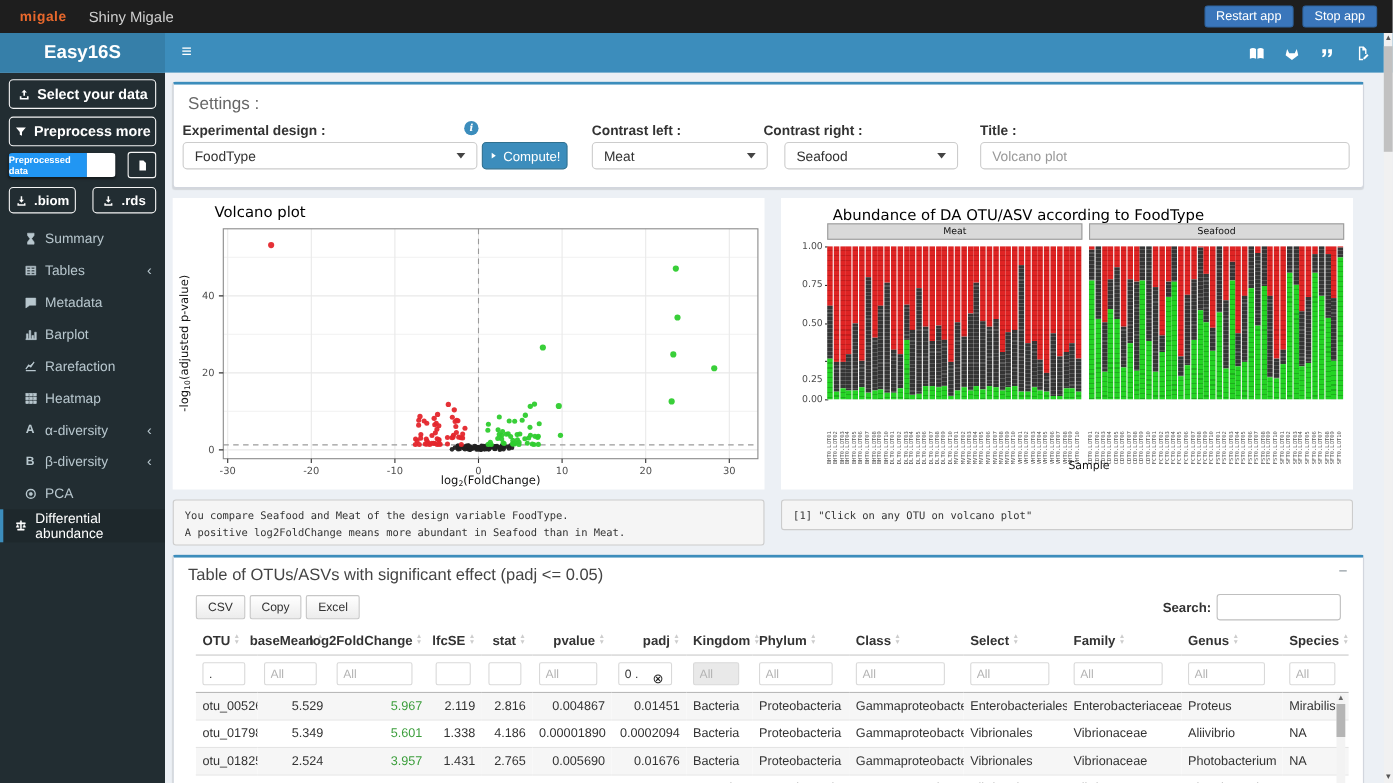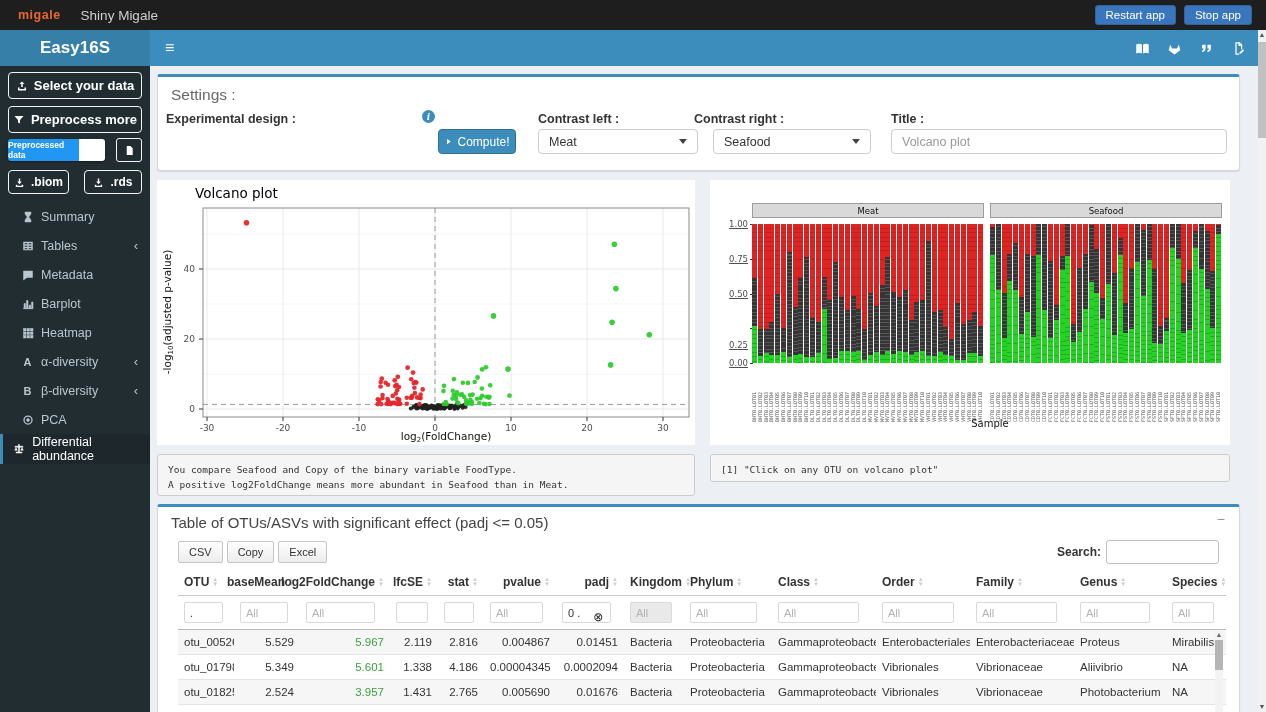--- a/index.html
+++ b/index.html
@@ -77,21 +77,21 @@
   #abundance-panel { left:560px; width:520px; }
   .plot-title { position:absolute; font-family:"DejaVu Sans",sans-serif; font-size:13.5px; color:#000; }
   #volcano-panel .plot-title { left:38px; top:5px; }
   #abundance-panel .plot-title { left:47px; top:8px; }
   .tick { font:9px "DejaVu Sans",sans-serif; fill:#4d4d4d; }
   .axlab { font:10.5px "DejaVu Sans",sans-serif; fill:#111; }
 
   
   .ab-ylabel { position:absolute; left:12px; top:100px; transform:rotate(-90deg); transform-origin:center;
                font:10.5px "DejaVu Sans",sans-serif; color:#111; width:70px; text-align:center; }
-  .ab-ytick { position:absolute; left:12px; width:26px; text-align:right; font:8.5px "DejaVu Sans",sans-serif; color:#4d4d4d;text-decoration:underline; }
+  .ab-ytick { position:absolute; left:12px; width:26px; text-align:right; font:8.5px "DejaVu Sans",sans-serif; color:#4d4d4d; }
   .ab-ymark { position:absolute; left:40px; width:3px; height:1px; background:#333; }
   .strip { position:absolute; top:23px; width:232px; height:15px; background:#d9d9d9; border:1px solid #9c9c9c;
            font:8.5px "DejaVu Sans",sans-serif; color:#111; display:flex; align-items:center; justify-content:center; }
   .facet { position:absolute; top:44px; width:232px; height:139px; background:#fbfbfb; }
   .bar { position:absolute; bottom:0; width:5px; height:139px; display:flex; flex-direction:column; justify-content:flex-end; }
   .seg-red  { background:repeating-linear-gradient(180deg,#df2424 0 3.5px,#c21d1d 3.5px 4.5px); }
   .seg-gray { background:repeating-linear-gradient(180deg,#353535 0 2.5px,#575757 2.5px 3.5px); }
   .seg-green{ background:repeating-linear-gradient(180deg,#24d324 0 3.5px,#1daf1d 3.5px 4.5px); }
   .ab-xlab { position:absolute; top:187px; width:8px; height:55px; writing-mode:vertical-rl; transform:rotate(180deg);
              font:5px "DejaVu Sans Mono",monospace; color:#555; line-height:7px; overflow:hidden; }
@@ -248,20 +248,28 @@
     <div class="menu-item">
       <span class="mi">
           <svg viewBox="0 0 24 24">
             <path d="M4 20v-9h3v9zM9 20V5h3v15zM14 20v-6h3v6zM19 20V8h3v12zM3 20h19v1.5H3z"></path>
           </svg>
         </span>
       <span>Barplot</span>
     </div>
     <div class="menu-item">
       <span class="mi">
+          <svg viewBox="0 0 24 24" fill="none">
+            <path d="M3 20h18M3 17l5-7 4 3 6-9" stroke-width="2.2"></path>
+          </svg>
+        </span>
+      <span>Rarefaction</span>
+    </div>
+    <div class="menu-item">
+      <span class="mi">
           <svg viewBox="0 0 24 24">
             <rect x="3" y="3" width="5" height="5"></rect>
             <rect x="10" y="3" width="5" height="5"></rect>
             <rect x="17" y="3" width="5" height="5"></rect>
             <rect x="3" y="10" width="5" height="5"></rect>
             <rect x="10" y="10" width="5" height="5"></rect>
             <rect x="17" y="10" width="5" height="5"></rect>
             <rect x="3" y="17" width="5" height="5"></rect>
             <rect x="10" y="17" width="5" height="5"></rect>
             <rect x="17" y="17" width="5" height="5"></rect>
@@ -299,20 +307,24 @@
     </div>
   </div>
 </div>
 
 <div class="content">
 
   <div class="box" id="settings-box">
     <div class="box-heading">Settings :</div>
     <span class="flabel" style="left:8px">Experimental design :</span>
     <span class="info-icon">i</span>
+    <div class="sel" style="left:8px;width:268px">
+      <span>FoodType</span>
+        <span class="caret"></span>
+    </div>
     <button class="compute-btn">
       <svg viewBox="0 0 24 24">
           <path d="M8 5l10 7-10 7z"></path>
         </svg>
       <span>Compute!</span>
     </button>
     <span class="flabel" style="left:380px">Contrast left :</span>
     <div class="sel" style="left:380px;width:160px">
       <span>Meat</span>
         <span class="caret"></span>
@@ -556,20 +568,21 @@
           <text class="tick" x="38" y="162" text-anchor="end">20</text>
           <line x1="42" y1="89" x2="46" y2="89" stroke="#333"></line>
           <text class="tick" x="38" y="92" text-anchor="end">40</text>
           <text class="axlab" transform="translate(14,132) rotate(-90)" text-anchor="middle">-log<tspan font-size="7" dy="2">10</tspan><tspan dy="-2">(adjusted p-value)</tspan></text>
           <text class="axlab" x="289" y="260" text-anchor="middle">log<tspan font-size="7" dy="2">2</tspan><tspan dy="-2">(FoldChange)</tspan></text>
         </svg>
       </div>
   </div>
 
   <div class="plot-panel" id="abundance-panel">
+    <div class="plot-title">Abundance of DA OTU/ASV according to FoodType</div>
     <div class="ab-ylabel">Abundance</div>
     <div id="abundance-plot">
         <div class="ab-ytick" style="top:178.0px">0.00</div>
         <div class="ab-ymark" style="top:183.0px"></div>
         <div class="ab-ytick" style="top:160px">0.25</div>
         <div class="ab-ymark" style="top:148.3px"></div>
         <div class="ab-ytick" style="top:108.5px">0.50</div>
         <div class="ab-ymark" style="top:113.5px"></div>
         <div class="ab-ytick" style="top:73.8px">0.75</div>
         <div class="ab-ymark" style="top:78.8px"></div>
@@ -1059,21 +1072,21 @@
         <div class="ab-xlab" style="left:482.0px">SFT0.LOT06</div>
         <div class="ab-xlab" style="left:487.8px">SFT0.LOT07</div>
         <div class="ab-xlab" style="left:493.6px">SFT0.LOT08</div>
         <div class="ab-xlab" style="left:499.4px">SFT0.LOT09</div>
         <div class="ab-xlab" style="left:505.2px">SFT0.LOT10</div>
       </div>
     <div class="ab-sample">Sample</div>
   </div>
 
   <div class="well" id="well-left">
-    <div>You compare Seafood and Copy of the binary variable FoodType.</div>
+    <div>You compare Seafood and Meat of the design variable FoodType.</div>
     <div>A positive log2FoldChange means more abundant in Seafood than in Meat.</div>
   </div>
   <div class="well" id="well-right">
     <div>[1] "Click on any OTU on volcano plot"</div>
   </div>
 
   <div class="box" id="table-box">
     <div class="tb-header">
       <span class="tb-title">Table of OTUs/ASVs with significant effect (padj &lt;= 0.05)</span>
       <span class="tb-collapse">−</span>
@@ -1192,21 +1205,21 @@
                 <span class="th-inner">
                   <span>Class</span>
                   <span class="sorters">
                     <span>▲</span>
                     <span>▼</span>
                   </span>
                 </span>
               </th>
               <th class="left">
                 <span class="th-inner">
-                  <span>Order</span>
+                  <span>Select</span>
                   <span class="sorters">
                     <span>▲</span>
                     <span>▼</span>
                   </span>
                 </span>
               </th>
               <th class="left">
                 <span class="th-inner">
                   <span>Family</span>
                   <span class="sorters">
@@ -1267,21 +1280,21 @@
               <td class="left">Enterobacteriaceae</td>
               <td class="left">Proteus</td>
               <td class="left">Mirabilis</td>
             </tr>
             <tr>
               <td class="left">otu_01798</td>
               <td class="right">5.349</td>
               <td class="right" style="color:#3c9e3c">5.601</td>
               <td class="right">1.338</td>
               <td class="right">4.186</td>
-              <td class="right">0.00004345</td>
+              <td class="right">0.00001890</td>
               <td class="right">0.0002094</td>
               <td class="left">Bacteria</td>
               <td class="left">Proteobacteria</td>
               <td class="left">Gammaproteobacteria</td>
               <td class="left">Vibrionales</td>
               <td class="left">Vibrionaceae</td>
               <td class="left">Aliivibrio</td>
               <td class="left">NA</td>
             </tr>
             <tr>

